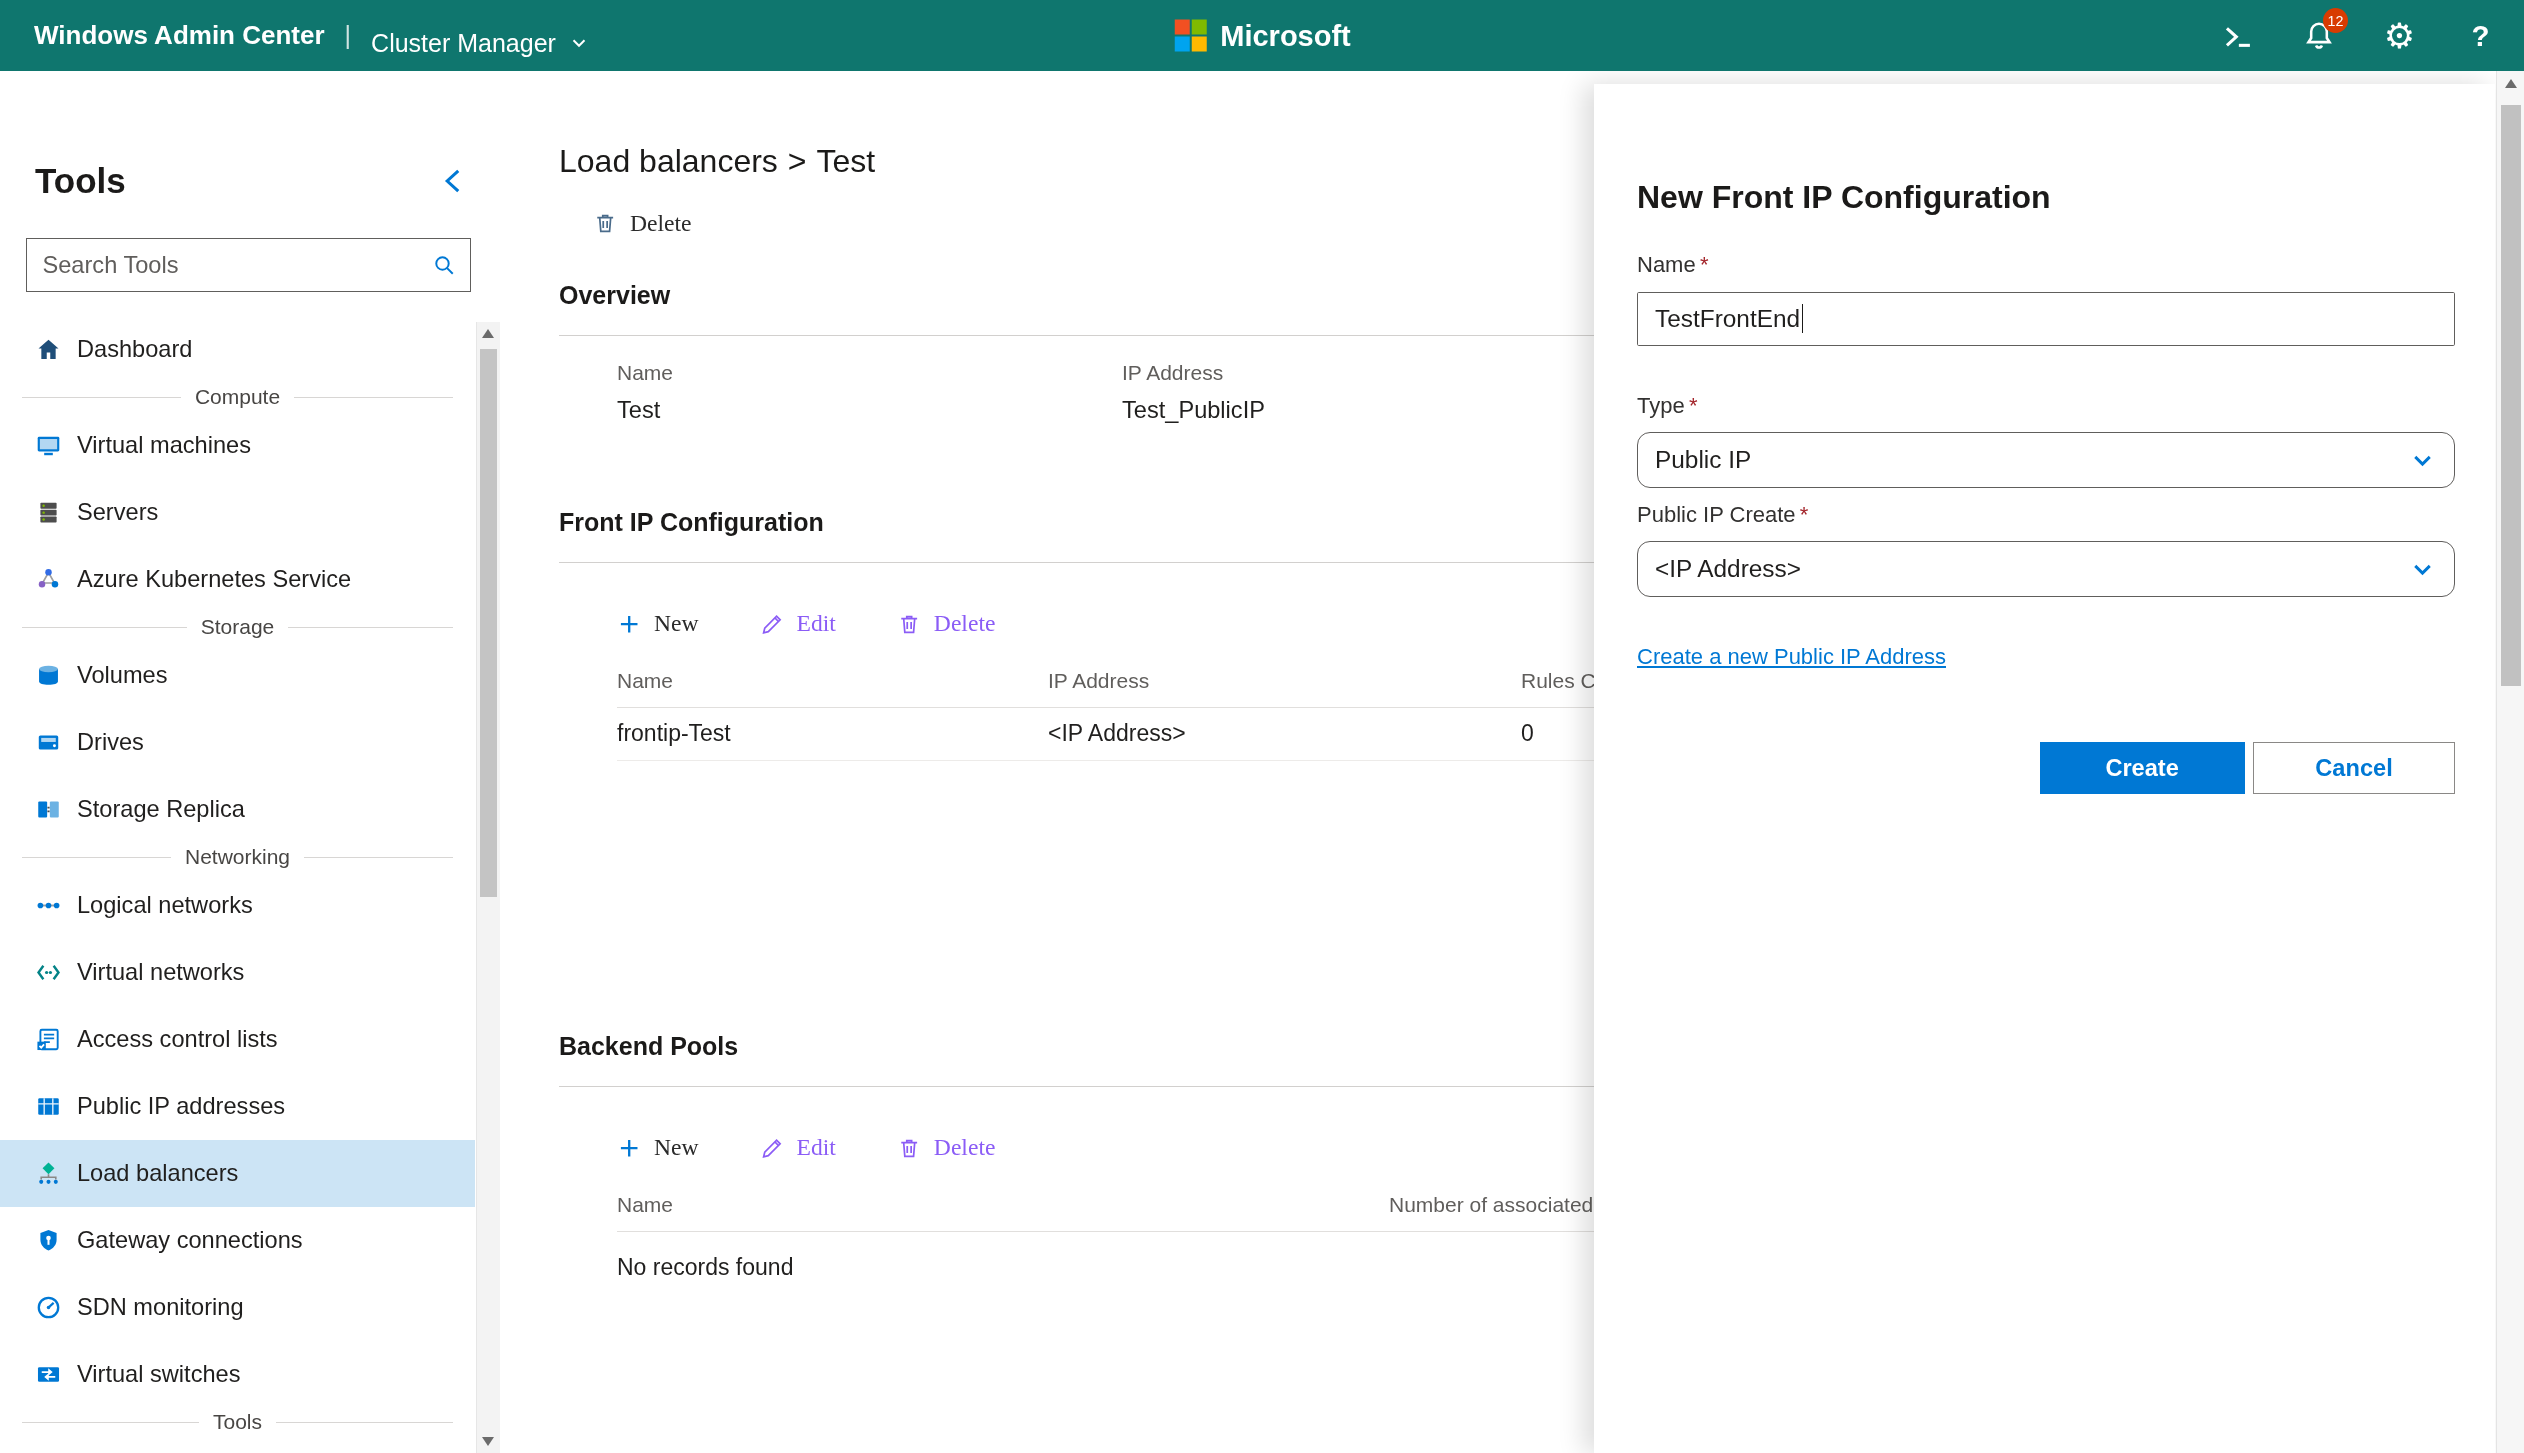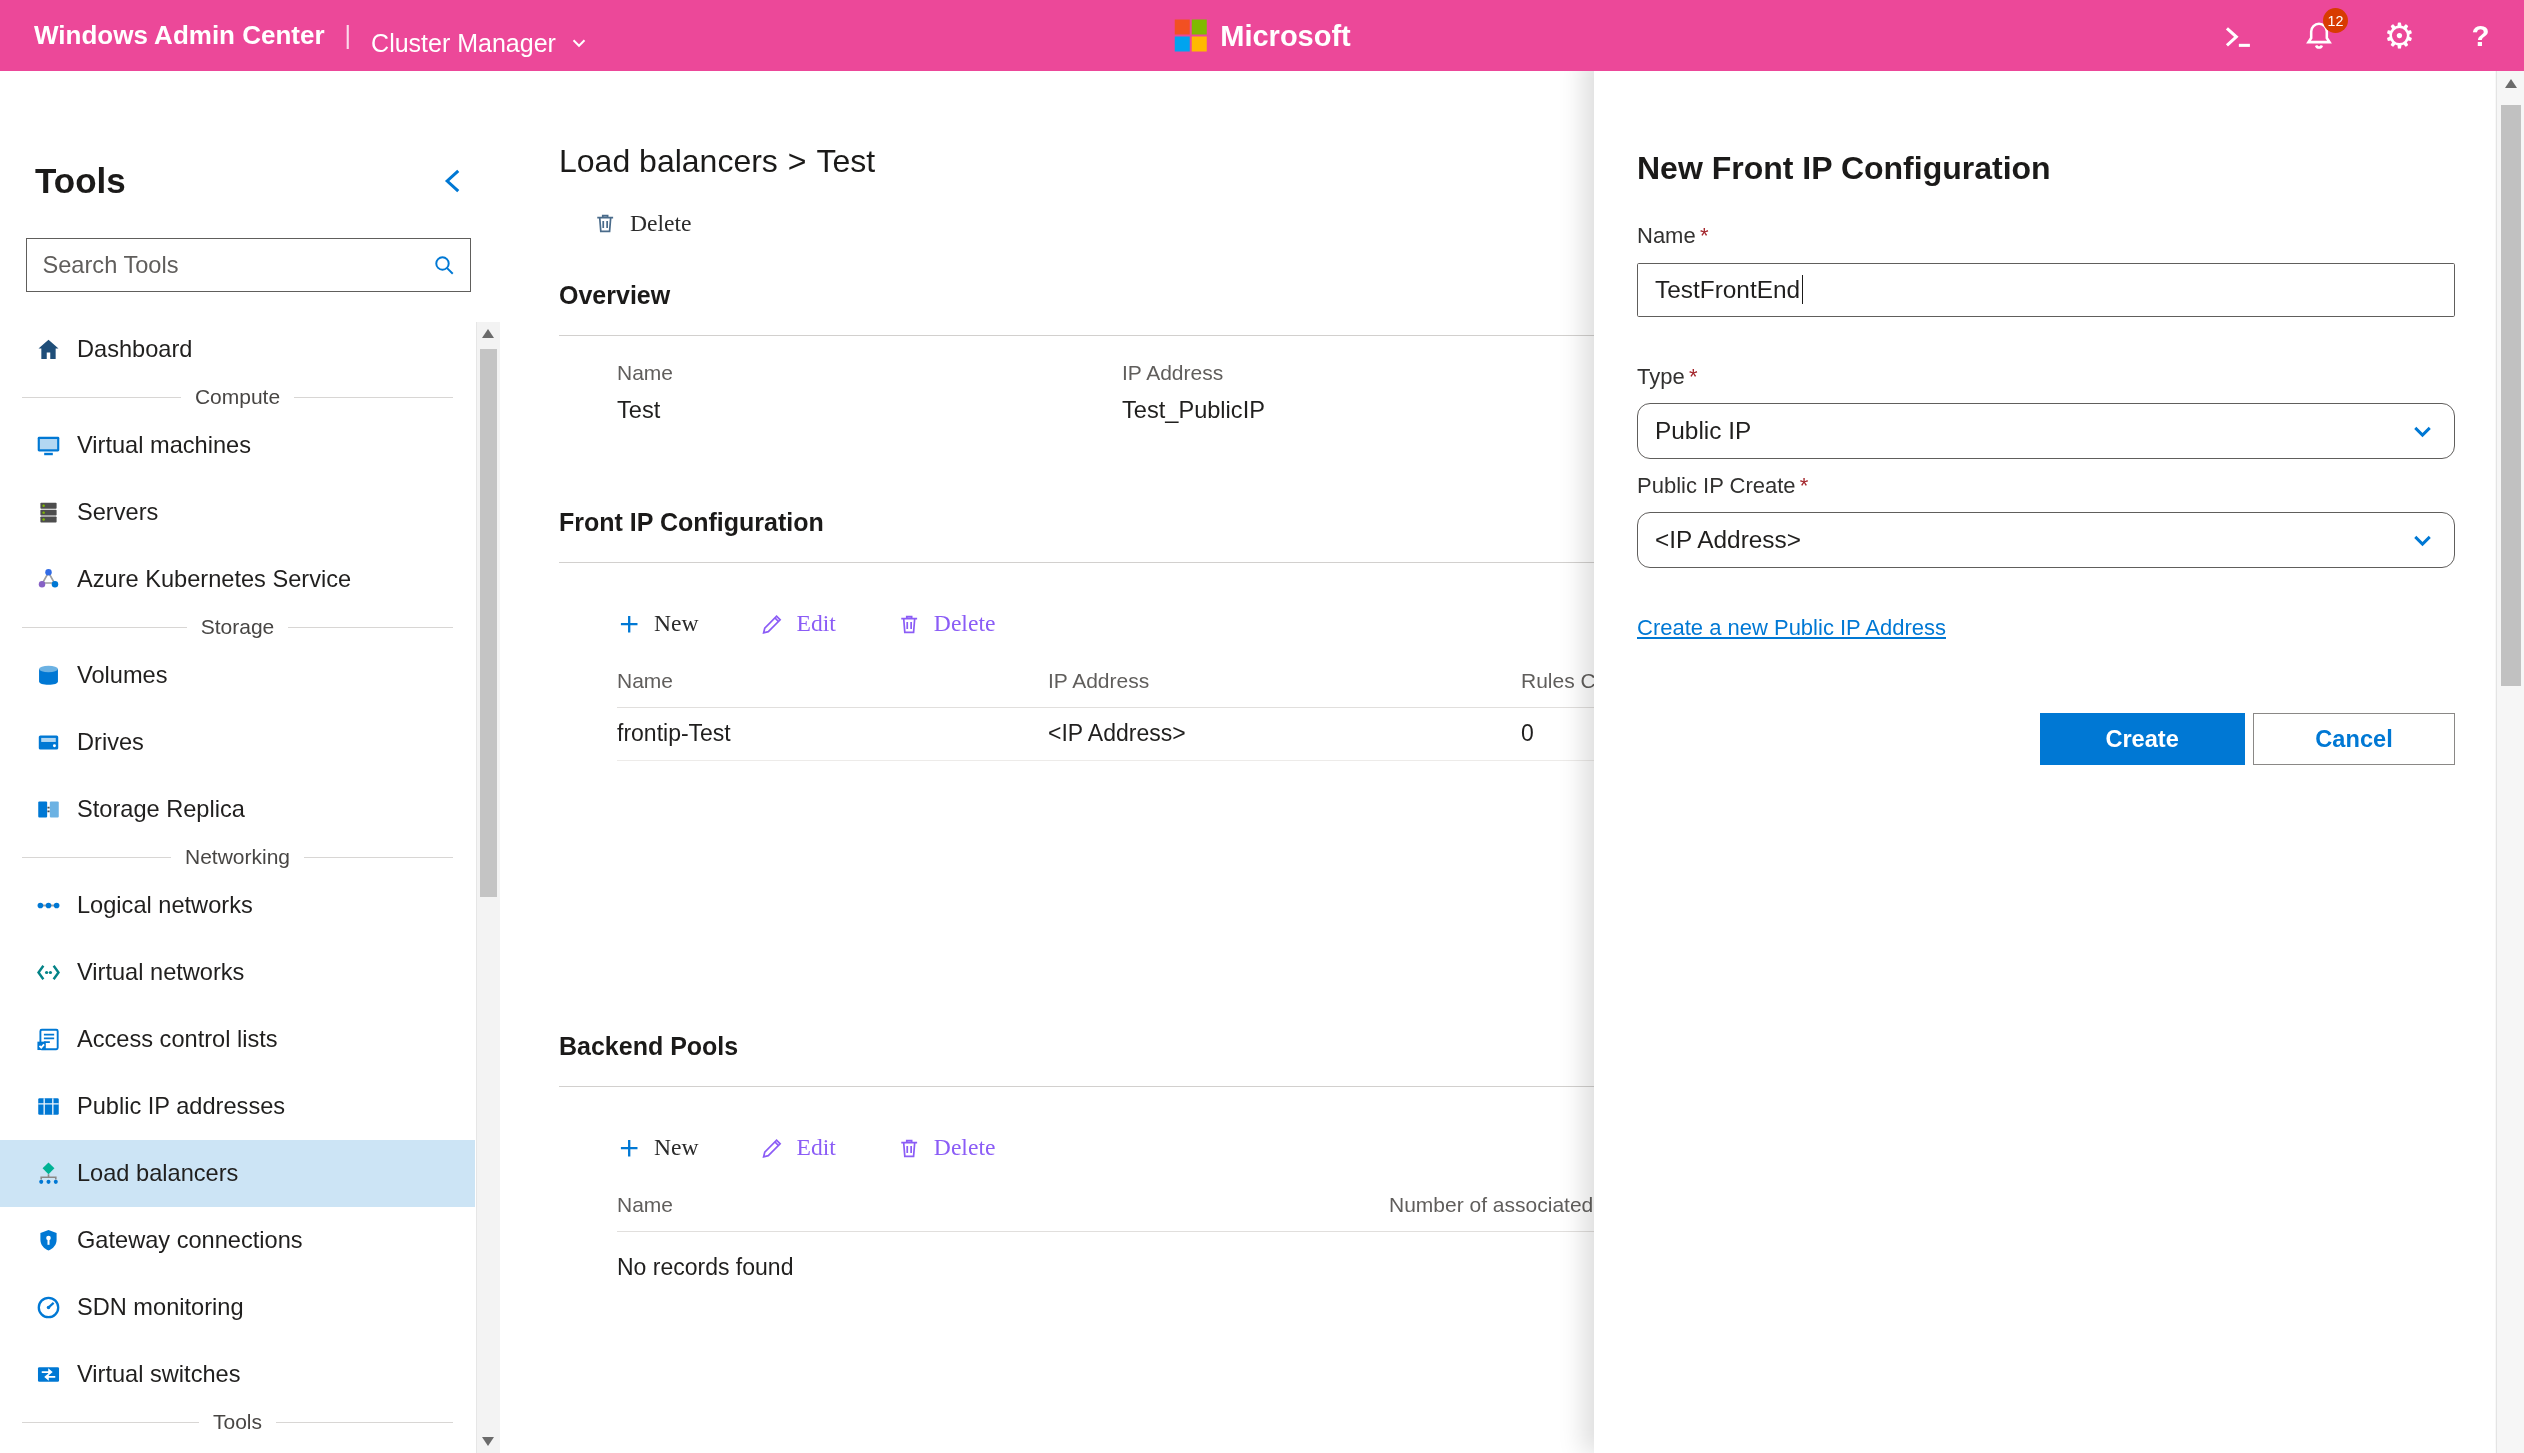--- a/index.html
+++ b/index.html
@@ -6,21 +6,21 @@
   body{
     width:2525px;height:1453px;position:relative;overflow:hidden;
     background:#ffffff;font-family:"Liberation Sans",sans-serif;color:#201f1e;
   }
   svg{display:block;}
   .i34{width:27px;height:27px;flex:none;}
   .i30{width:24.4px;height:24.4px;flex:none;}
   .i40{width:34px;height:34px;flex:none;}
 
   
-  .topbar{position:absolute;left:0;top:0;right:0;height:71px;background:#ec4899;display:flex;align-items:center;color:#fff;z-index:20;gap:6px;}
+  .topbar{position:absolute;left:0;top:0;right:0;height:71px;background:#0f766e;display:flex;align-items:center;color:#fff;z-index:20;gap:6px;}
   .tb-left{display:flex;align-items:center;gap:20px;padding-left:34px;}
   .app-title{font-size:26px;font-weight:bold;cursor:pointer;}
   .tb-sep{font-size:25px;opacity:.8;}
   .context-btn{display:flex;align-items:center;gap:11.8px;font-size:25px;background:none;border:none;color:#fff;font-family:inherit;cursor:pointer;padding:0;margin-top:15px;}
   .tb-center{position:absolute;left:50%;top:50%;transform:translate(-50%,-50%);display:flex;align-items:center;gap:13.5px;}
   .ms-squares{display:grid;grid-template-columns:15px 15px;grid-template-rows:15px 15px;gap:2.5px;}
   .ms-squares span{width:15px;height:15px;display:block;}
   .ms-text{font-size:29px;font-weight:600;}
   .tb-right{margin-left:auto;display:flex;align-items:center;gap:42px;padding-right:25px;}
   .tb-iconbtn{position:relative;width:39px;height:39px;display:flex;align-items:center;justify-content:center;background:none;border:none;color:#fff;cursor:pointer;padding:0;}
@@ -65,21 +65,21 @@
   .ov-field{width:505px;}
   .ov-label{font-size:21px;color:#605e5c;}
   .ov-value{margin-top:11.8px;font-size:23.6px;color:#201f1e;}
   .section-toolbar{margin:39px 0 0 58px;height:44px;}
   .datatable{margin:23.6px 0 0 58px;width:1474px;border-collapse:collapse;table-layout:fixed;}
   .datatable th{text-align:left;font-weight:400;font-size:21px;color:#605e5c;padding:0 0 13.5px 0;border-bottom:0.8px solid #e1dfdd;cursor:pointer;}
   .datatable td{font-size:23px;color:#201f1e;height:52px;border-bottom:0.8px solid #edebe9;padding:0;}
   .empty-text{margin:22px 0 0 58px;font-size:23px;color:#201f1e;}
 
   
-  .panel{position:absolute;left:1594px;top:55px;bottom:0;width:901px;background:#fff;z-index:10;
+  .panel{position:absolute;left:1594px;top:84px;bottom:0;width:901px;background:#fff;z-index:10;
          box-shadow:-10px 0 25px rgba(0,0,0,.14);padding:94px 40px 0 43px;box-sizing:border-box;}
   .panel-title{font-size:32px;font-weight:bold;color:#1b1a19;margin:0;line-height:39px;}
   .f-label{font-size:22px;color:#323130;}
   .f-label.first{margin-top:35px;}
   .f-label.gap{margin-top:47px;}
   .f-label.tight{margin-top:13.5px;}
   .required{color:#a4262c;margin-left:4.2px;}
   .text-input{margin-top:13.5px;height:54px;border:0.8px solid #605e5c;border-radius:1.7px;display:flex;align-items:center;padding:0 17px;font-size:24.4px;color:#201f1e;cursor:text;box-sizing:border-box;}
   .caret{display:inline-block;width:1.7px;height:29px;background:#1b1a19;margin-left:1.7px;}
   .select-box{margin-top:13.5px;height:56px;border:0.8px solid #605e5c;border-radius:13px;display:flex;align-items:center;justify-content:space-between;padding:0 17px;font-size:24.4px;color:#201f1e;cursor:pointer;box-sizing:border-box;}

